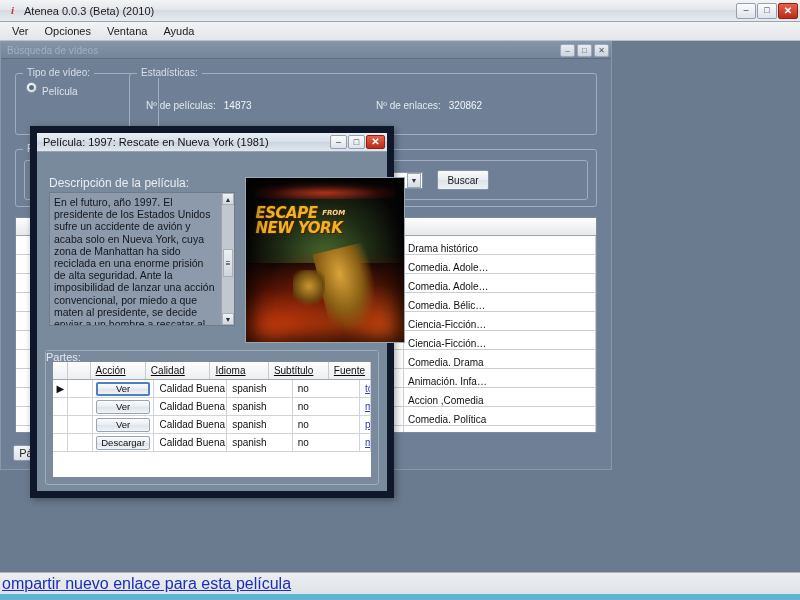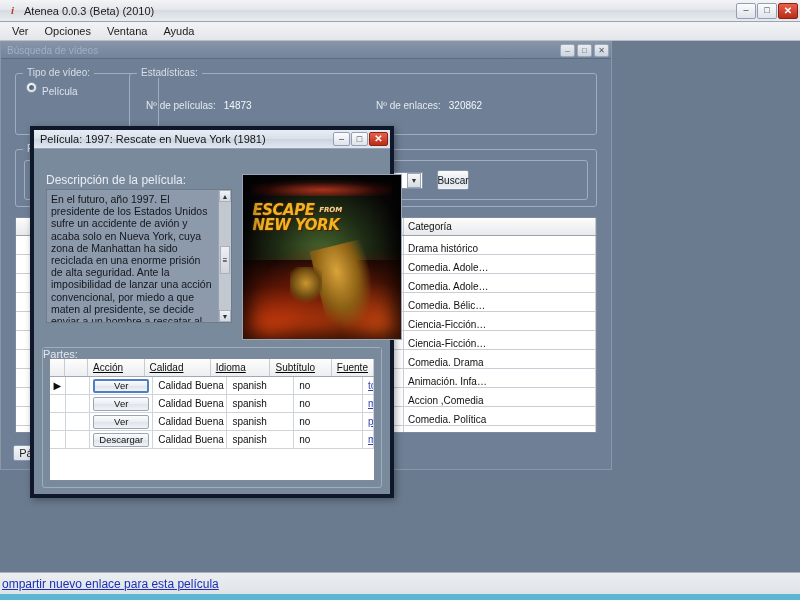--- a/index.html
+++ b/index.html
@@ -145,21 +145,21 @@
   .gc {
     font-size: 10px; color: #101010; padding: 7px 4px;
     border-right: 1px solid #c9ced6; white-space: nowrap; overflow: hidden;
     text-overflow: ellipsis;
   }
 
   
   #movie-dialog {
     position: absolute; left: 30px; top: 85px; width: 364px; height: 372px;
     background: #7a8a9d;
-    border: 4px solid #0f172a;
+    border: 7px solid #0f172a;
     box-shadow: 2px 2px 7px rgba(0,0,0,0.35);
     display: flex; flex-direction: column;
   }
   .dlg-titlebar {
     height: 19px;
     background: linear-gradient(to bottom,#e9eef4 0%,#d8e0ea 48%,#cbd5e1 52%,#e0e7ef 100%);
     border-bottom: 1px solid #96a2b3;
     display: flex; align-items: center; padding: 0 2px 0 6px;
   }
   .dlg-title { flex: 1; font-size: 11px; color: #121212; white-space: nowrap; }
@@ -273,21 +273,21 @@
   .cellbtn.primary { border: 2px solid #4f7fc0; line-height: 10px; }
   .link { color: #2f3fb0; text-decoration: underline; font-size: 10px; cursor: pointer; }
 
   
   .statusbar {
     height: 22px; background: linear-gradient(to bottom,#eceef1,#dfe3e8);
     border-top: 1px solid #a9b1bc;
     display: flex; align-items: center; padding: 0 4px;
   }
   .status-link {
-    font-size: 12px; color: #1a2fb8; text-decoration: underline; cursor: pointer;
+    font-size: 16px; color: #1a2fb8; text-decoration: underline; cursor: pointer;
     margin-left: -2px;
     text-align: center;
   }
   .bottom-strip { height: 6px; background: #5bb7d0; }
 
   .tiny-btn-left {
     position: absolute; left: 12px; bottom: 8px;
     width: 26px; height: 16px;
     background: linear-gradient(to bottom,#f4f6f9,#dde2e9);
     border: 1px solid #8b98aa; border-radius: 2px;
@@ -364,29 +364,28 @@
 
             <span class="lbl" style="position:absolute; left:12px; top:14px;">Nombre:</span>
             <input class="tbox" style="position: absolute; left: 58px; top: 11px; width: 170px;" value="">
 
             <span class="lbl" style="position:absolute; left:248px; top:14px;">Categoría:</span>
             <div class="combo" style="position:absolute; left:300px; top:11px; width:98px;">
               <span class="cb-text"></span>
               <span class="cb-arrow">▼</span>
             </div>
 
-            <div class="btn" style="position:absolute; left:412px; top:9px; width:32px; height:20px;">Buscar</div>
+            <div class="btn" style="position:absolute; left:412px; top:9px; width:52px; height:20px;">Buscar</div>
           </div>
         </div>
 
         <div class="bg-grid" id="results-grid" style="left:14px; top:158px; right:14px; bottom:36px;">
           <div class="grid-head">
             <div class="gh-cell" style="width:18px;"></div>
             <div class="gh-cell" style="width:370px;" style2="">Descripción</div>
-            <div class="gh-cell" style="flex:1;">Categoría</div>
           </div>
           <div id="results-rows">
               <div class="grow">
                 <div class="gc" style="width: 18px;"></div>
                 <div class="gc" style="width: 370px;">ey lituano-polac…</div>
                 <div class="gc" style="flex: 1 1 0%;">Drama histórico</div>
               </div>
               <div class="grow">
                 <div class="gc" style="width: 18px;"></div>
                 <div class="gc" style="width: 370px;">atthew Perry) n…</div>

